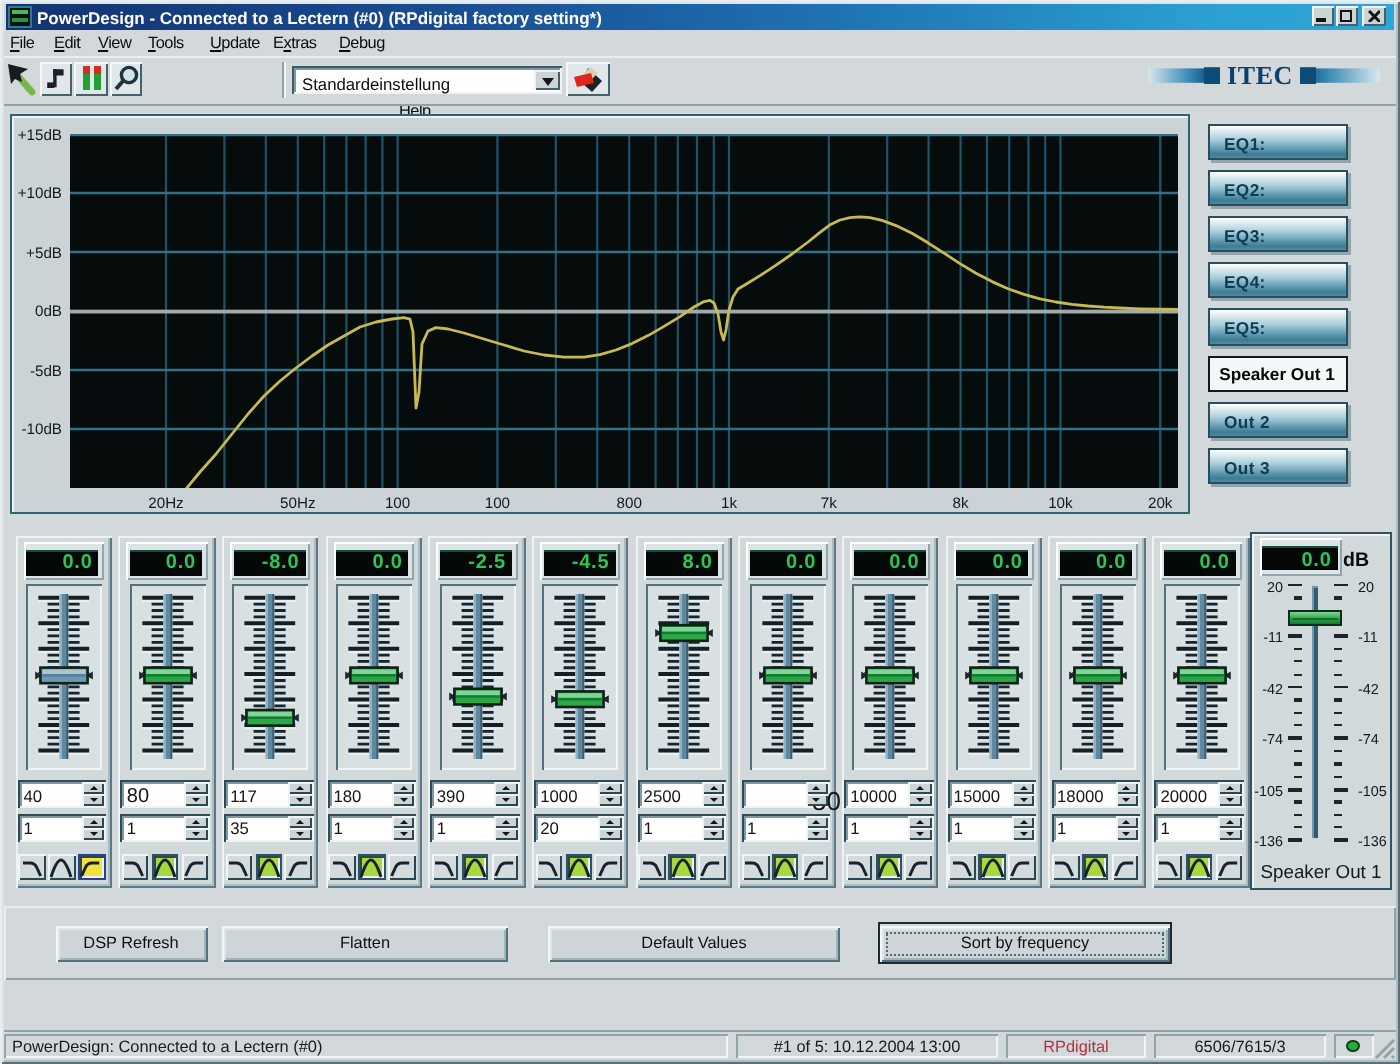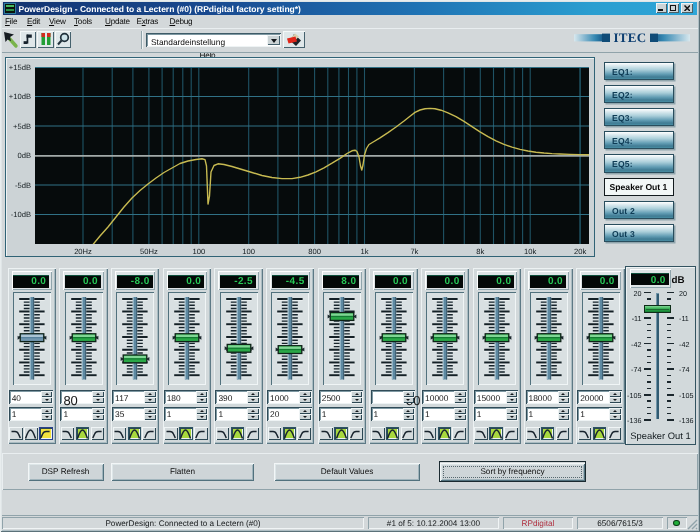--- a/index.html
+++ b/index.html
@@ -211,21 +211,21 @@
       <rect x="16.9" y="5" width="4.2" height="82.5" fill="#5d88a0"></rect>
       <rect x="16.9" y="5" width="1.1" height="82.5" fill="#8fb2c4"></rect>
       <rect x="20.2" y="5" width="0.9" height="82.5" fill="#3a586c"></rect>
       <path d="M4.6 43.7 l3.4 2 l-3.4 2 z" fill="#1a262c"></path>
       <path d="M33.4 43.7 l-3.4 2 l3.4 2 z" fill="#1a262c"></path>
       <rect x="7.2" y="41.8" width="23.6" height="7.8" fill="#28a846" stroke="#0c2016" stroke-width="1.3"></rect>
       <rect x="8.1" y="42.7" width="21.8" height="2.6" fill="#7fd694"></rect>
       <rect x="8.1" y="45.0" width="21.8" height="1.3" fill="#117a30"></rect>
     </svg></div>
 <div style="position:absolute;left:60.4px;top:390px;width:44.6px;height:14px;background:#fff;box-shadow:inset 1px 1px 0 #2e4a56, inset -1px -1px 0 #eef3f4, inset 2px 2px 0 #7e98a2;"></div>
-<div class="txt" style="left:63.4px;top:392.5px;font-size:13px;color:#141414;">80</div>
+<div class="txt" style="left:63.4px;top:392.5px;font-size:10px;color:#141414;">80</div>
 <div style="position:absolute;left:92.4px;top:391px;width:11.6px;height:6px;background:#ccd4d6;box-shadow:inset 1px 1px 0 #eef3f4, inset -1px -1px 0 #2a4652;"></div>
 <div style="position:absolute;left:92.4px;top:397px;width:11.6px;height:6px;background:#ccd4d6;box-shadow:inset 1px 1px 0 #eef3f4, inset -1px -1px 0 #2a4652;"></div>
 <div style="position:absolute;left:96.2px;top:393.2px;width:0;height:0;border-left:2px solid transparent;border-right:2px solid transparent;border-bottom:2.4px solid #101418;"></div>
 <div style="position:absolute;left:96.2px;top:398.8px;width:0;height:0;border-left:2px solid transparent;border-right:2px solid transparent;border-top:2.4px solid #101418;"></div>
 <div style="position:absolute;left:60.4px;top:406.8px;width:44.6px;height:14px;background:#fff;box-shadow:inset 1px 1px 0 #2e4a56, inset -1px -1px 0 #eef3f4, inset 2px 2px 0 #7e98a2;"></div>
 <div class="txt" style="left:63.4px;top:409.3px;font-size:8.4px;color:#141414;">1</div>
 <div style="position:absolute;left:92.4px;top:407.8px;width:11.6px;height:6px;background:#ccd4d6;box-shadow:inset 1px 1px 0 #eef3f4, inset -1px -1px 0 #2a4652;"></div>
 <div style="position:absolute;left:92.4px;top:413.8px;width:11.6px;height:6px;background:#ccd4d6;box-shadow:inset 1px 1px 0 #eef3f4, inset -1px -1px 0 #2a4652;"></div>
 <div style="position:absolute;left:96.2px;top:410px;width:0;height:0;border-left:2px solid transparent;border-right:2px solid transparent;border-bottom:2.4px solid #101418;"></div>
 <div style="position:absolute;left:96.2px;top:415.6px;width:0;height:0;border-left:2px solid transparent;border-right:2px solid transparent;border-top:2.4px solid #101418;"></div>
@@ -750,21 +750,21 @@
 <div style="position:absolute;left:111px;top:462.5px;width:143px;height:18.5px;background:#ced5d8;box-shadow:inset 1px 1px 0 #f2f6f7, inset -1px -1px 0 #50707c, inset 2px 2px 0 #dde6e8, inset -2px -2px 0 #9fb4bc;"></div>
 <div class="txt" style="left:111px;top:467.2px;width:143px;text-align:center;font-size:8.2px;color:#0d0d0d;">Flatten</div>
 <div style="position:absolute;left:274px;top:462.5px;width:146px;height:18.5px;background:#ced5d8;box-shadow:inset 1px 1px 0 #f2f6f7, inset -1px -1px 0 #50707c, inset 2px 2px 0 #dde6e8, inset -2px -2px 0 #9fb4bc;"></div>
 <div class="txt" style="left:274px;top:467.2px;width:146px;text-align:center;font-size:8.2px;color:#0d0d0d;">Default Values</div>
 <div style="position:absolute;left:438.8px;top:461.3px;width:147.4px;height:20.9px;border:1.2px solid #18282e;"></div>
 <div style="position:absolute;left:440px;top:462.5px;width:145px;height:18.5px;background:#ced5d8;box-shadow:inset 1px 1px 0 #f2f6f7, inset -1px -1px 0 #50707c, inset 2px 2px 0 #dde6e8, inset -2px -2px 0 #9fb4bc;"></div>
 <div class="txt" style="left:440px;top:467.2px;width:145px;text-align:center;font-size:8.2px;color:#0d0d0d;">Sort by frequency</div>
 <div style="position:absolute;left:443px;top:465.5px;width:139px;height:12.5px;border:1px dotted #55676e;"></div>
 <div style="position:absolute;left:2px;top:514.5px;width:696px;height:15.5px;background:#d3d8da;box-shadow:inset 0 1px 0 #8fa2aa;"></div>
 <div style="position:absolute;left:2px;top:516.5px;width:362px;height:12.5px;background:#d3d8da;box-shadow:inset 1px 1px 0 #8fa2aa, inset -1px -1px 0 #f0f4f5;"></div>
-<div class="txt" style="left:6px;top:519px;width:354px;text-align:center;font-size:8.2px;color:#15181a;">PowerDesign: Connected to a Lectern (#0)</div>
+<div class="txt" style="left:6px;top:519px;width:354px;text-align:left;font-size:8.2px;color:#15181a;">PowerDesign: Connected to a Lectern (#0)</div>
 <div style="position:absolute;left:368px;top:516.5px;width:131px;height:12.5px;background:#d3d8da;box-shadow:inset 1px 1px 0 #8fa2aa, inset -1px -1px 0 #f0f4f5;"></div>
 <div class="txt" style="left:372px;top:519px;width:123px;text-align:center;font-size:8.2px;color:#15181a;">#1 of 5: 10.12.2004 13:00</div>
 <div style="position:absolute;left:503px;top:516.5px;width:70px;height:12.5px;background:#d3d8da;box-shadow:inset 1px 1px 0 #8fa2aa, inset -1px -1px 0 #f0f4f5;"></div>
 <div class="txt" style="left:507px;top:519px;width:62px;text-align:center;font-size:8.2px;color:#b03040;">RPdigital</div>
 <div style="position:absolute;left:577px;top:516.5px;width:86px;height:12.5px;background:#d3d8da;box-shadow:inset 1px 1px 0 #8fa2aa, inset -1px -1px 0 #f0f4f5;"></div>
 <div class="txt" style="left:581px;top:519px;width:78px;text-align:center;font-size:8.2px;color:#15181a;">6506/7615/3</div>
 <div style="position:absolute;left:667px;top:516.5px;width:20px;height:12.5px;background:#d3d8da;box-shadow:inset 1px 1px 0 #8fa2aa, inset -1px -1px 0 #f0f4f5;"></div>
 <div style="position:absolute;left:672.7px;top:519.5px;width:7px;height:6.5px;border-radius:50%;background:#1fae38;border:1px solid #0a3a14;"></div>
 <svg style="position:absolute;left:687px;top:518.5px;" width="11" height="11" viewBox="0 0 11 11">
 <path d="M10 1 L1 10 M10 5 L5 10 M10 9 L9 10" stroke="#8fa2aa" stroke-width="1.4"></path>

